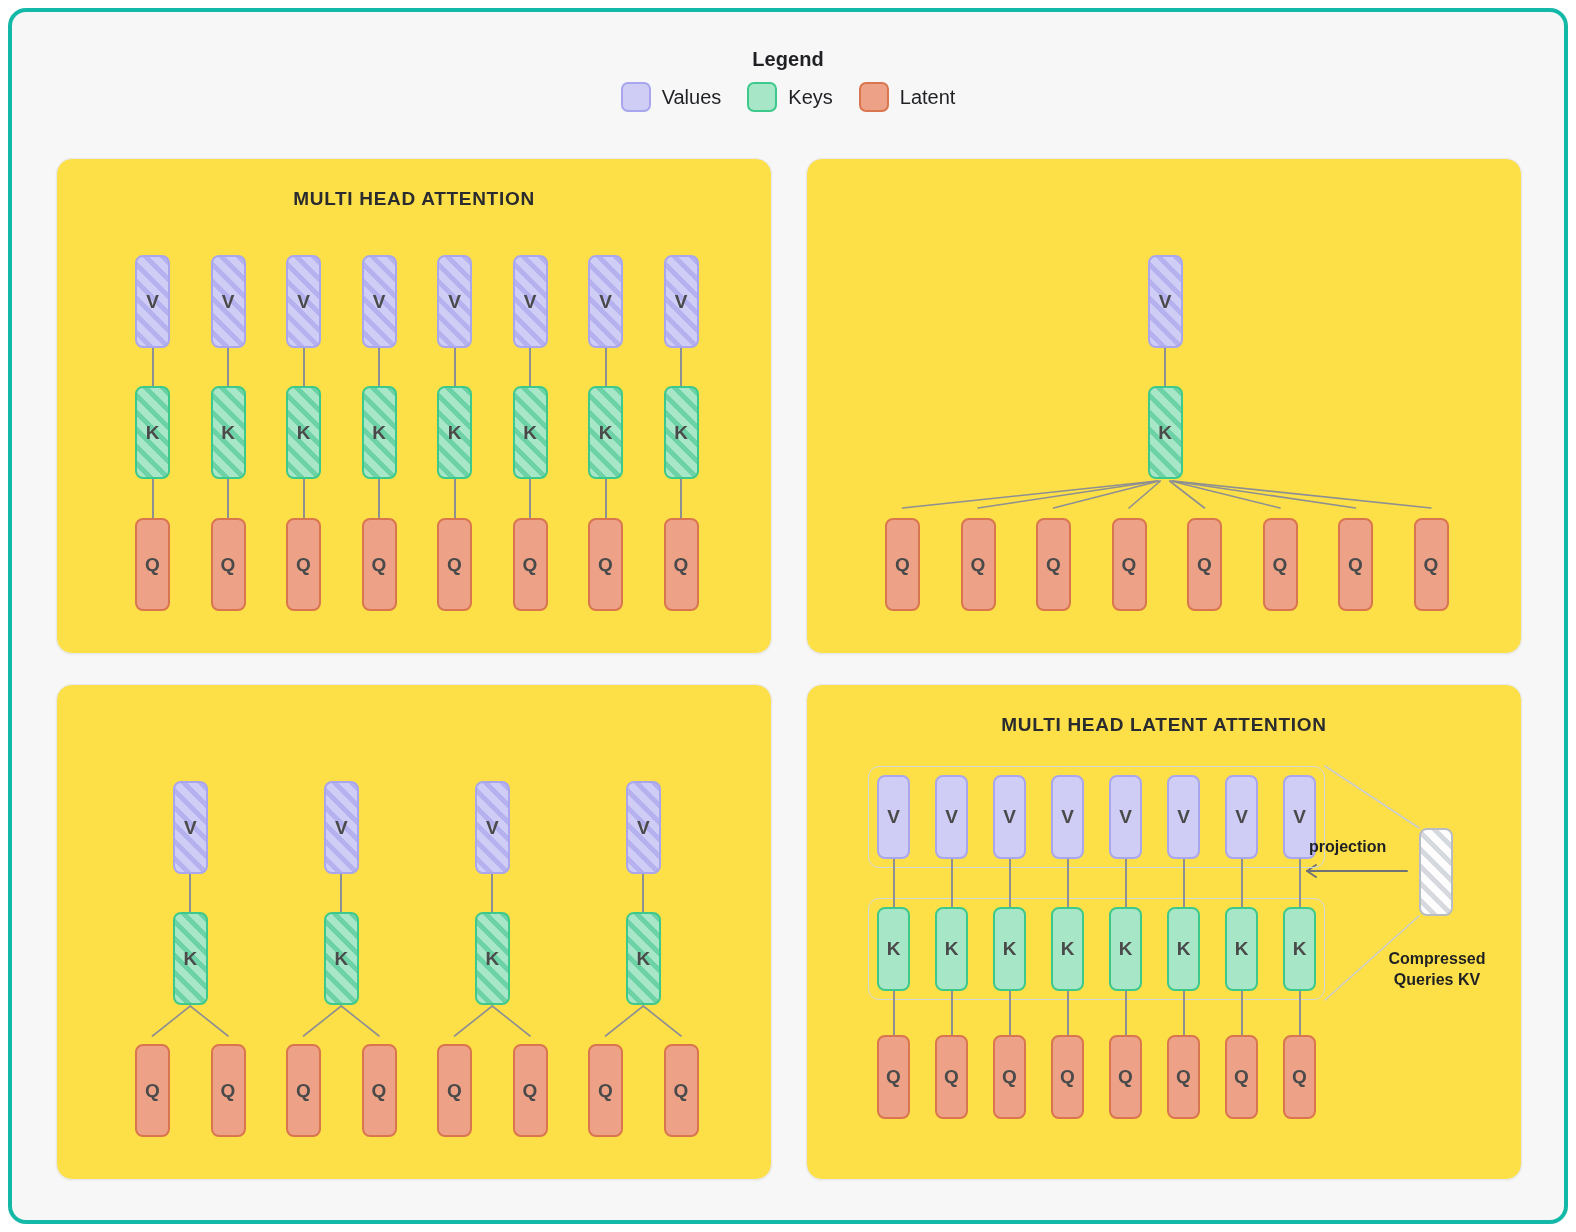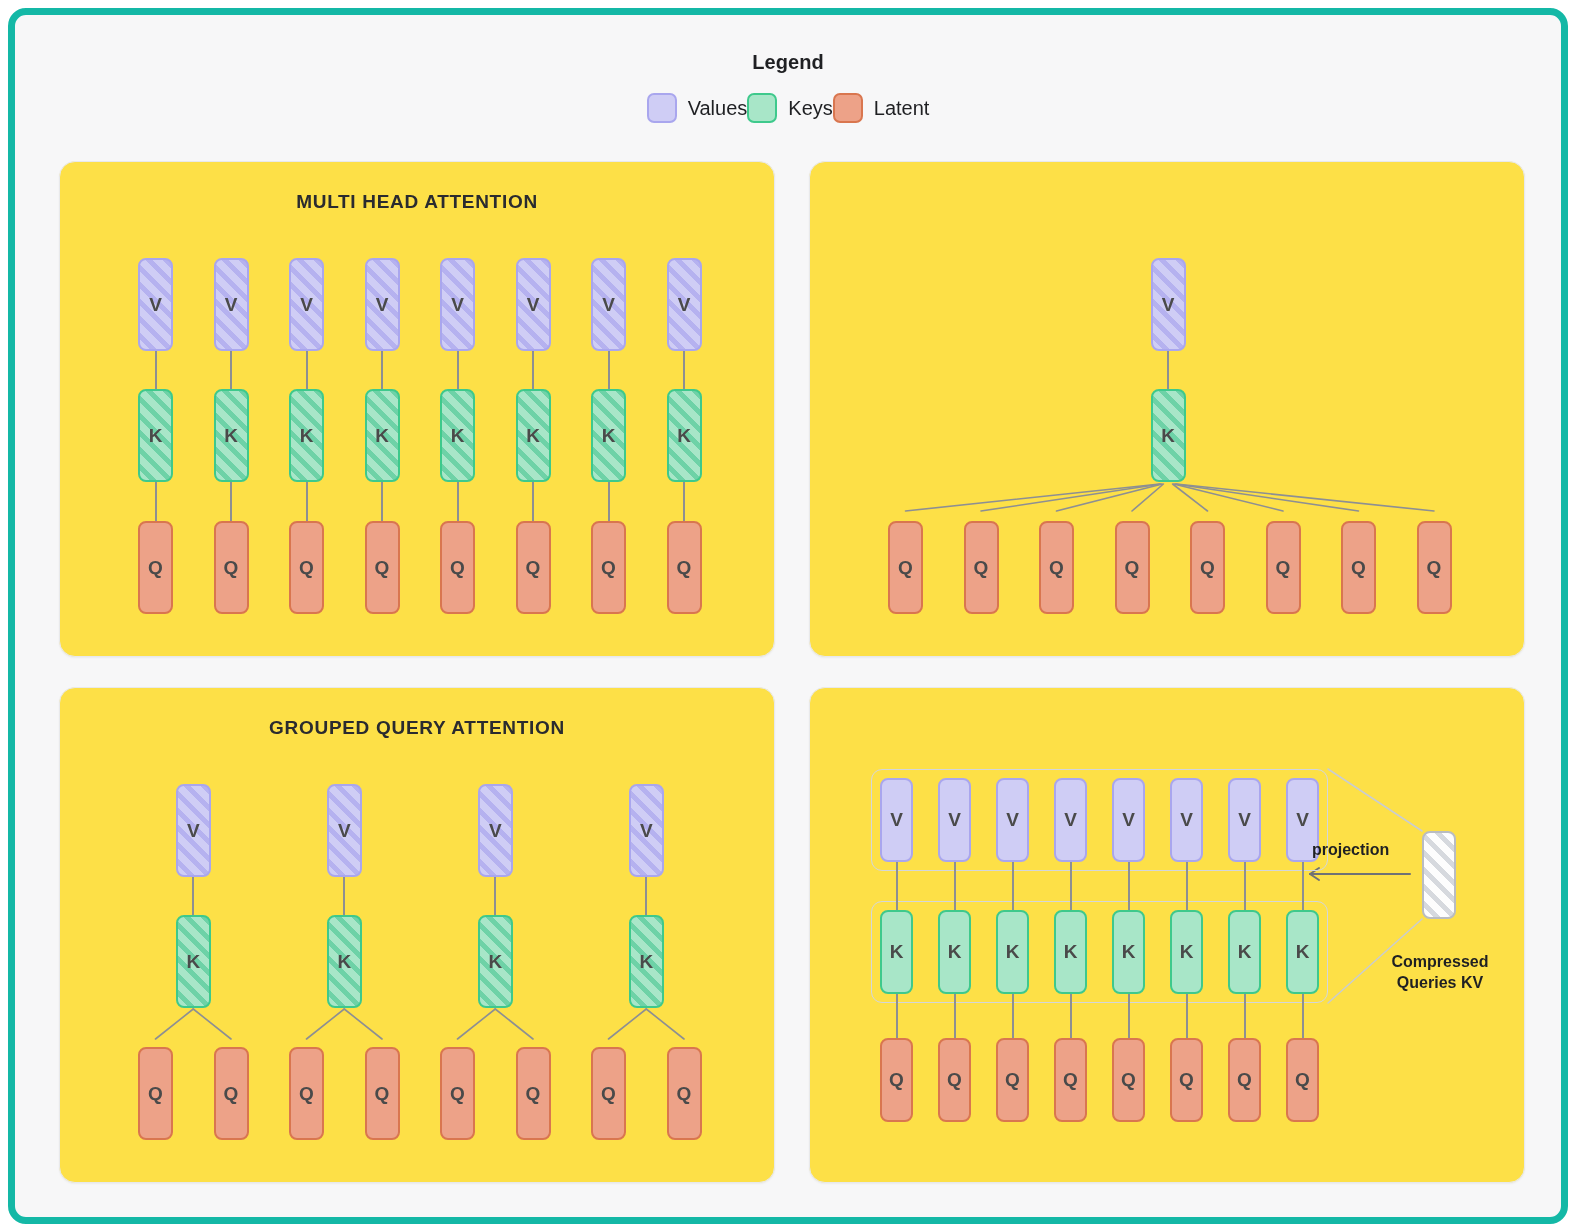--- a/index.html
+++ b/index.html
@@ -15,44 +15,45 @@
   }
 
   
   #page {
     position: absolute;
     left: 8px;
     top: 8px;
     width: 1560px;
     height: 1216px;
     background: #f7f7f8;
-    border: 7px solid #14b8a6;
+    border: 4px solid #14b8a6;
     border-radius: 18px;
     box-sizing: border-box;
   }
 
   
   #legend {
     position: absolute;
     left: 0;
     top: 36px;
     width: 100%;
     text-align: center;
   }
   #legend-title {
     font-size: 20px;
     font-weight: bold;
     color: #1f2023;
     letter-spacing: 0.1px;
   }
   #legend-items {
-    margin-top: 19px;
+    margin-top: 11px;
     display: flex;
     justify-content: center;
     align-items: center;
+    gap: 26px;
   }
   .legend-item {
     display: flex;
     align-items: center;
     gap: 11px;
   }
   .legend-swatch {
     width: 30px;
     height: 30px;
     border-radius: 7px;
@@ -335,21 +336,20 @@
         <div class="node q" style="left: 531px; top: 359px; width: 35px; height: 93px;">
           <span class="glyph">Q</span>
         </div>
         <div class="node q" style="left: 606.5px; top: 359px; width: 35px; height: 93px;">
           <span class="glyph">Q</span>
         </div>
       </div>
   </div>
 
   <div class="card" id="card-gqa">
-    <div class="card-title">GROUPED QUERY ATTENTION</div>
     <svg class="edges" id="gqa-edges">
         <line x1="133.25" y1="321" x2="95.5" y2="351" stroke="#8d8f93" stroke-width="1.6" stroke-linecap="round"></line>
         <line x1="133.25" y1="321" x2="171" y2="351" stroke="#8d8f93" stroke-width="1.6" stroke-linecap="round"></line>
         <line x1="284.25" y1="321" x2="246.5" y2="351" stroke="#8d8f93" stroke-width="1.6" stroke-linecap="round"></line>
         <line x1="284.25" y1="321" x2="322" y2="351" stroke="#8d8f93" stroke-width="1.6" stroke-linecap="round"></line>
         <line x1="435.25" y1="321" x2="397.5" y2="351" stroke="#8d8f93" stroke-width="1.6" stroke-linecap="round"></line>
         <line x1="435.25" y1="321" x2="473" y2="351" stroke="#8d8f93" stroke-width="1.6" stroke-linecap="round"></line>
         <line x1="586.25" y1="321" x2="548.5" y2="351" stroke="#8d8f93" stroke-width="1.6" stroke-linecap="round"></line>
         <line x1="586.25" y1="321" x2="624" y2="351" stroke="#8d8f93" stroke-width="1.6" stroke-linecap="round"></line>
       </svg>
@@ -403,20 +403,21 @@
         <div class="node q" style="left: 531px; top: 359px; width: 35px; height: 93px;">
           <span class="glyph">Q</span>
         </div>
         <div class="node q" style="left: 606.5px; top: 359px; width: 35px; height: 93px;">
           <span class="glyph">Q</span>
         </div>
       </div>
   </div>
 
   <div class="card" id="card-mhla">
+    <div class="card-title">MULTI HEAD LATENT ATTENTION</div>
     <svg class="edges" id="mhla-edges">
         <line x1="518" y1="81" x2="612" y2="143" stroke="#c9ccd2" stroke-width="1.5" stroke-linecap="round"></line>
         <line x1="518" y1="315" x2="612" y2="231" stroke="#c9ccd2" stroke-width="1.5" stroke-linecap="round"></line>
         <line x1="500" y1="186" x2="600" y2="186" stroke="#6f7276" stroke-width="2" stroke-linecap="round"></line>
         <polyline points="509,180 500,186 509,192" fill="none" stroke="#6f7276" stroke-width="2" stroke-linecap="round" stroke-linejoin="round"></polyline>
       </svg>
     <div id="mhla-nodes">
         <div class="group-box" style="left: 61px; top: 81px; width: 457px; height: 102px;"></div>
         <div class="group-box" style="left: 61px; top: 213px; width: 457px; height: 102px;"></div>
         <div class="node v" style="left: 70px; top: 90px; width: 33px; height: 84px;">

